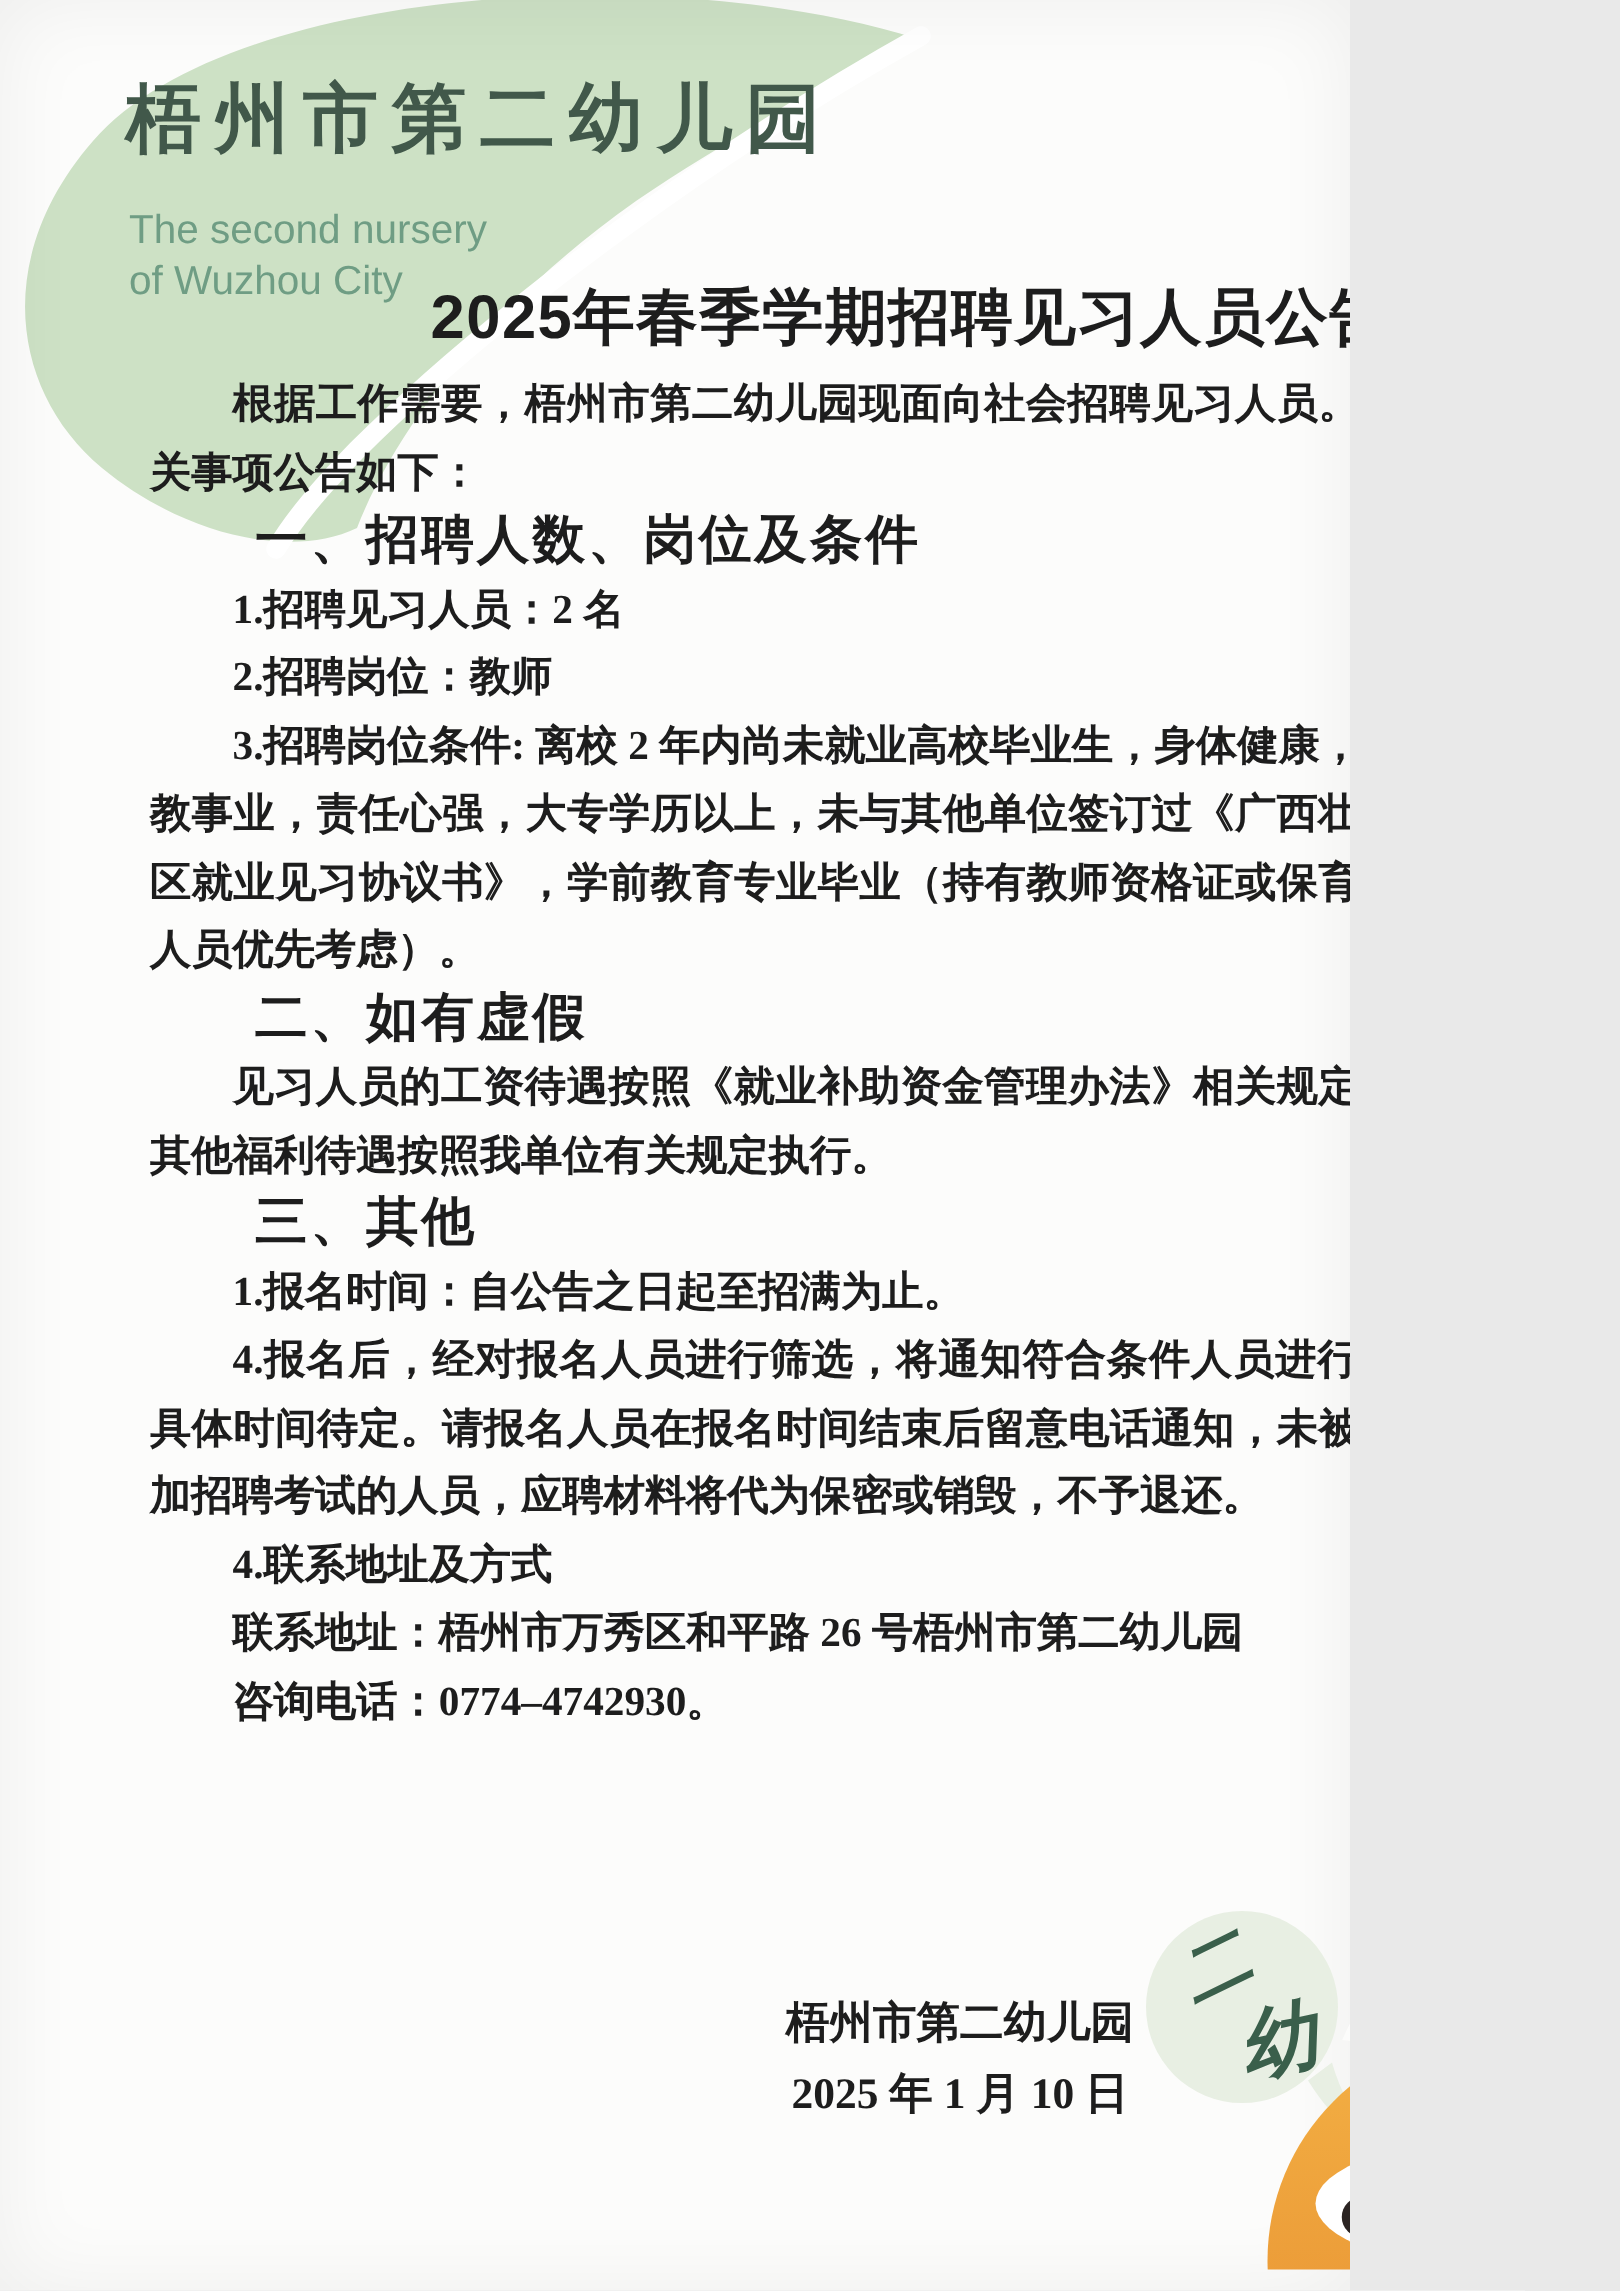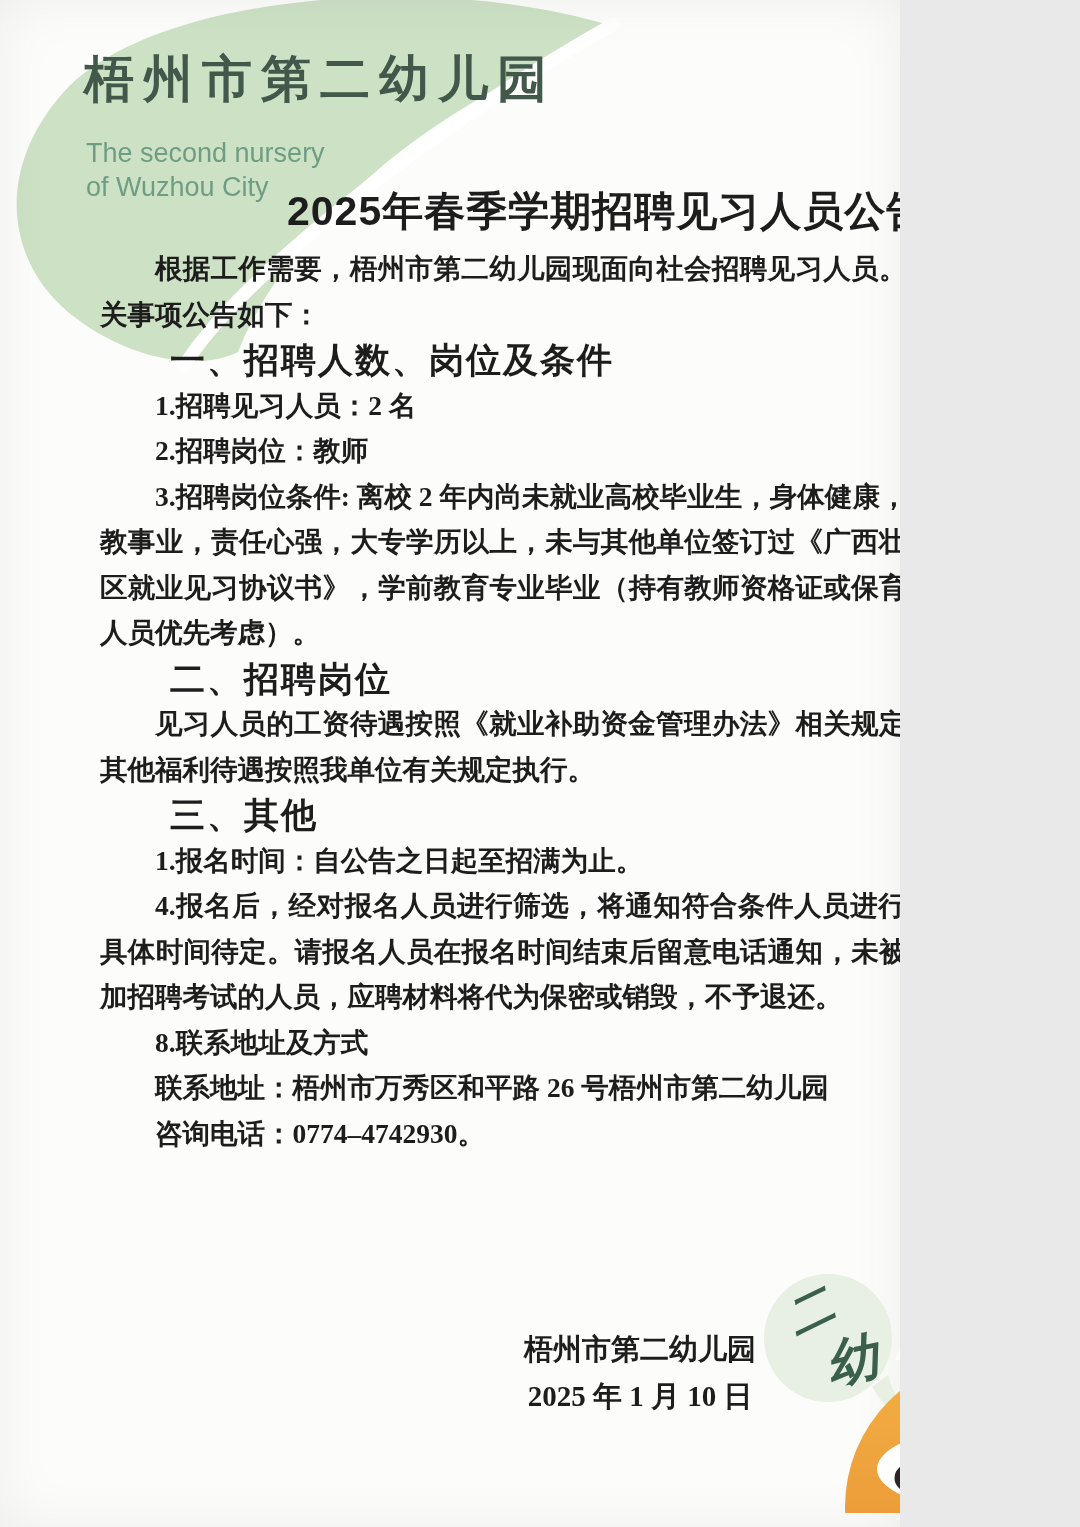--- a/index.html
+++ b/index.html
@@ -259,26 +259,26 @@
       </svg></div>
 
   <div class="doc-title">2025年春季学期招聘见习人员公告</div>
 
   <div class="doc-body" id="doc-body">
       <p>根据工作需要，梧州市第二幼儿园现面向社会招聘见习人员。现将有关事项公告如下：</p>
       <p class="sec-heading">一、招聘人数、岗位及条件</p>
       <p>1.招聘见习人员：2 名</p>
       <p>2.招聘岗位：教师</p>
       <p>3.招聘岗位条件: 离校 2 年内尚未就业高校毕业生，身体健康，热爱幼教事业，责任心强，大专学历以上，未与其他单位签订过《广西壮族自治区就业见习协议书》，学前教育专业毕业（持有教师资格证或保育员证的人员优先考虑）。</p>
-      <p class="sec-heading">二、招聘岗位</p>
+      <p class="sec-heading">二、如有虚假</p>
       <p>见习人员的工资待遇按照《就业补助资金管理办法》相关规定执行，其他福利待遇按照我单位有关规定执行。</p>
       <p class="sec-heading">三、其他</p>
       <p>1.报名时间：自公告之日起至招满为止。</p>
       <p>4.报名后，经对报名人员进行筛选，将通知符合条件人员进行面试，具体时间待定。请报名人员在报名时间结束后留意电话通知，未被列入参加招聘考试的人员，应聘材料将代为保密或销毁，不予退还。</p>
-      <p>8.联系地址及方式</p>
+      <p>4.联系地址及方式</p>
       <p>联系地址：梧州市万秀区和平路 26 号梧州市第二幼儿园</p>
       <p>咨询电话：0774–4742930。</p>
     </div>
 
   <div class="signature">
     <div>梧州市第二幼儿园</div>
     <div>2025 年 1 月 10 日</div>
   </div>
 
   <div class="mascot">

